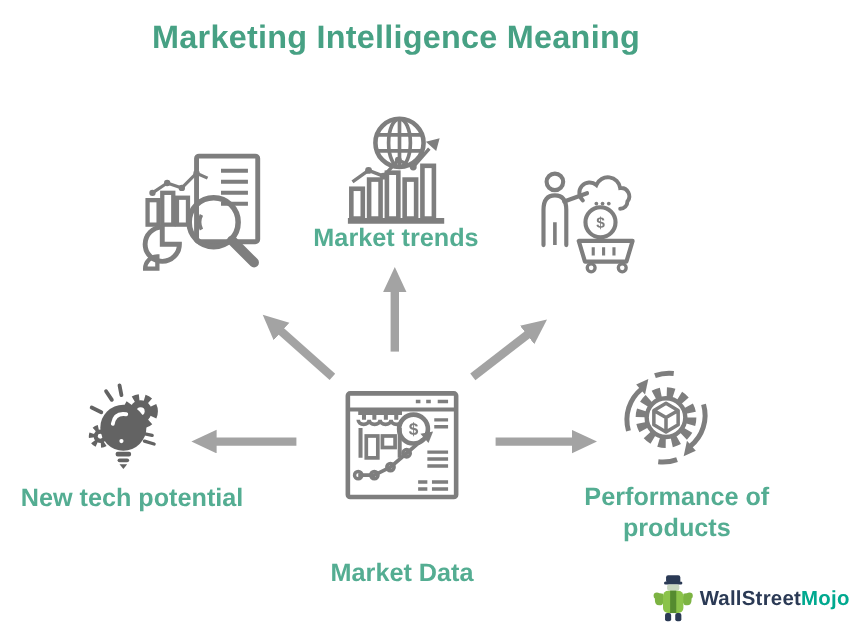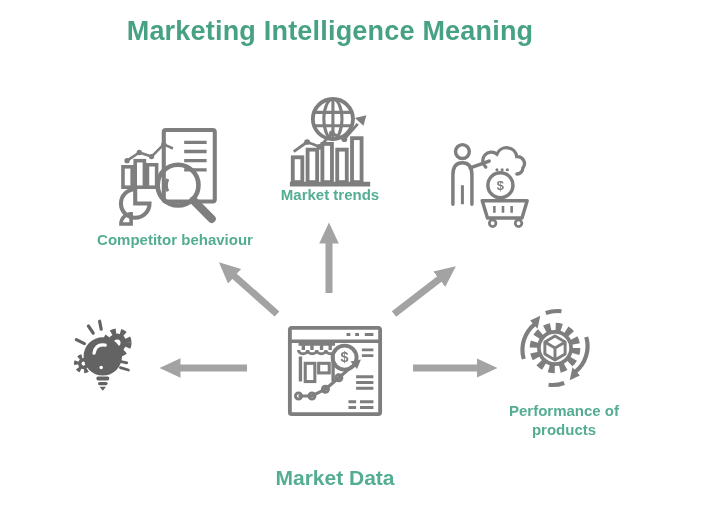--- a/index.html
+++ b/index.html
@@ -18,21 +18,21 @@
     color: var(--accent-green, #47a184);
     letter-spacing: .2px;
   }
   .arrows { position:absolute; left:0; top:0; }
   .arrows line { stroke: var(--arrow-gray, #a3a3a3); stroke-width: 7; }
   .arrows marker path { fill: var(--arrow-gray, #a3a3a3); }
 
   .node { position: absolute; }
   .node .label {
     position: absolute; width: 200px; text-align: center;
-    font-size: 15px; font-weight: 700; line-height: 1.25;
+    font-size: 21px; font-weight: 700; line-height: 1.25;
     color: var(--label-green, #54ad92);
   }
   
   .st { stroke: var(--icon-gray, #7e7e7e); fill: none; }
   .fl { fill: var(--icon-gray, #7e7e7e); stroke: none; }
   .sd { stroke: var(--icon-solid-gray, #636363); fill: none; }
   .fd { fill: var(--icon-solid-gray, #636363); stroke: none; }
   .sw { stroke: #ffffff; fill: none; }
   .fw { fill: #ffffff; stroke: none; }
   .coin-text { fill: var(--icon-gray, #7e7e7e); font: 700 15px "Liberation Sans", sans-serif; }
@@ -89,21 +89,20 @@
       <circle class="fl" cx="8" cy="34" r="2.6"></circle>
       <circle class="fl" cx="20" cy="26" r="2.6"></circle>
       <circle class="fl" cx="32" cy="30" r="2.6"></circle>
       <circle class="fl" cx="44" cy="18" r="2.6"></circle>
       <path class="st" stroke-width="4" d="M16,76 L16,62 A14,14 0 1 0 30,76 Z"></path>
       <path class="st" stroke-width="3.5" d="M12,86 A10,10 0 0 0 2,96 L12,96 Z"></path>
       <circle class="st" cx="58" cy="58" r="20" stroke-width="4.5"></circle>
       <path class="st" stroke-width="3" d="M48,64 A13,13 0 0 1 48,52"></path>
       <line class="st" x1="73" y1="73" x2="91" y2="91" stroke-width="8" stroke-linecap="round"></line>
     </svg>
-    <div class="label lb-competitor">Competitor behaviour</div>
   </div>
 
   <div class="node ic-trends">
     <svg width="86" height="96" viewBox="0 0 90 100">
       <circle class="st" cx="47" cy="26" r="21" stroke-width="4"></circle>
       <ellipse class="st" cx="47" cy="26" rx="9.5" ry="21" stroke-width="3.2"></ellipse>
       <path class="st" stroke-width="3.2" d="M28,19 H66 M28,33 H66 M47,5 V47"></path>
       <rect class="st" x="5" y="66" width="10" height="26" stroke-width="4"></rect>
       <rect class="st" x="20.5" y="58" width="10" height="34" stroke-width="4"></rect>
       <rect class="st" x="36" y="52" width="10" height="40" stroke-width="4"></rect>
@@ -149,20 +148,21 @@
       <circle class="sd" cx="64" cy="31" r="14" stroke-width="8" stroke-dasharray="6 5.6"></circle>
       <circle class="fd" cx="64" cy="31" r="11.5"></circle>
       <circle class="fw" cx="64" cy="31" r="4.2"></circle>
       <circle class="fd" cx="46" cy="48" r="24"></circle>
       <rect class="fd" x="38" y="73" width="16" height="5" rx="2"></rect>
       <rect class="fd" x="40" y="80" width="12" height="4" rx="2"></rect>
       <path class="fd" d="M42,86 h8 l-4,5 Z"></path>
       <path class="sw" stroke-width="4" stroke-linecap="round" d="M35,44 Q37,32 49,34"></path>
       <circle class="fw" cx="44" cy="62" r="2.2"></circle>
     </svg>
+    <div class="label lb-newtech">New tech potential</div>
   </div>
 
   <div class="node ic-performance">
     <svg width="92" height="94" viewBox="0 0 100 100">
       <circle class="st" cx="50" cy="50" r="23" stroke-width="9" stroke-dasharray="6.5 5.55"></circle>
       <circle class="st" cx="50" cy="50" r="17.5" stroke-width="4"></circle>
       <path class="st" stroke-width="3.2" stroke-linejoin="round" d="M50,37 L61,43.5 V56.5 L50,63 L39,56.5 V43.5 Z M39,43.5 L50,50 L61,43.5 M50,50 V63"></path>
       <path class="st" stroke-width="4.5" d="M16,62 A36,36 0 0 1 28,24"></path>
       <polygon class="fl" points="34,15 23,20 31,29"></polygon>
       <path class="st" stroke-width="4.5" d="M84,38 A36,36 0 0 1 72,76"></path>
@@ -189,14 +189,30 @@
       <circle class="st" cx="12" cy="76" r="3.2" stroke-width="3"></circle>
       <circle class="st" cx="26" cy="76" r="3.2" stroke-width="3"></circle>
       <circle class="st" cx="40" cy="69" r="3.2" stroke-width="3"></circle>
       <circle class="st" cx="54" cy="57" r="3.2" stroke-width="3"></circle>
       <polygon class="fl" points="77,38 66,40 73,48"></polygon>
       <path class="st" stroke-width="3" d="M78,28 h12 M78,34 h12 M72,56 h18 M72,62 h18 M72,68 h18 M64,82 h8 M76,82 h14 M64,88 h8 M76,88 h14"></path>
     </svg>
     <div class="label lb-center">Market Data</div>
   </div>
 
+  <div class="logo">
+    <svg width="34" height="44" viewBox="0 0 40 50">
+      <rect x="13" y="2" width="14" height="7" rx="2" fill="#2b3a55"></rect>
+      <rect x="11" y="8" width="18" height="3" rx="1.5" fill="#2b3a55"></rect>
+      <rect x="14" y="11" width="12" height="6" rx="2" fill="#c8d6c0"></rect>
+      <path d="M10,20 q-8,-2 -8,6 q0,7 7,5 l2,-3 z" fill="#7cb342"></path>
+      <path d="M30,20 q8,-2 8,6 q0,7 -7,5 l-2,-3 z" fill="#7cb342"></path>
+      <circle cx="4" cy="22" r="3.2" fill="#7cb342"></circle>
+      <circle cx="36" cy="22" r="3.2" fill="#7cb342"></circle>
+      <rect x="10" y="17" width="20" height="22" rx="5" fill="#8bc34a"></rect>
+      <rect x="17" y="17" width="6" height="22" fill="#558b2f"></rect>
+      <rect x="12" y="39" width="6" height="8" rx="2" fill="#2b3a55"></rect>
+      <rect x="22" y="39" width="6" height="8" rx="2" fill="#2b3a55"></rect>
+    </svg>
+    <span class="logo-text"><span class="logo-dark">WallStreet</span><span class="logo-teal">Mojo</span></span>
+  </div>
 
 </div>
 
 </body></html>

